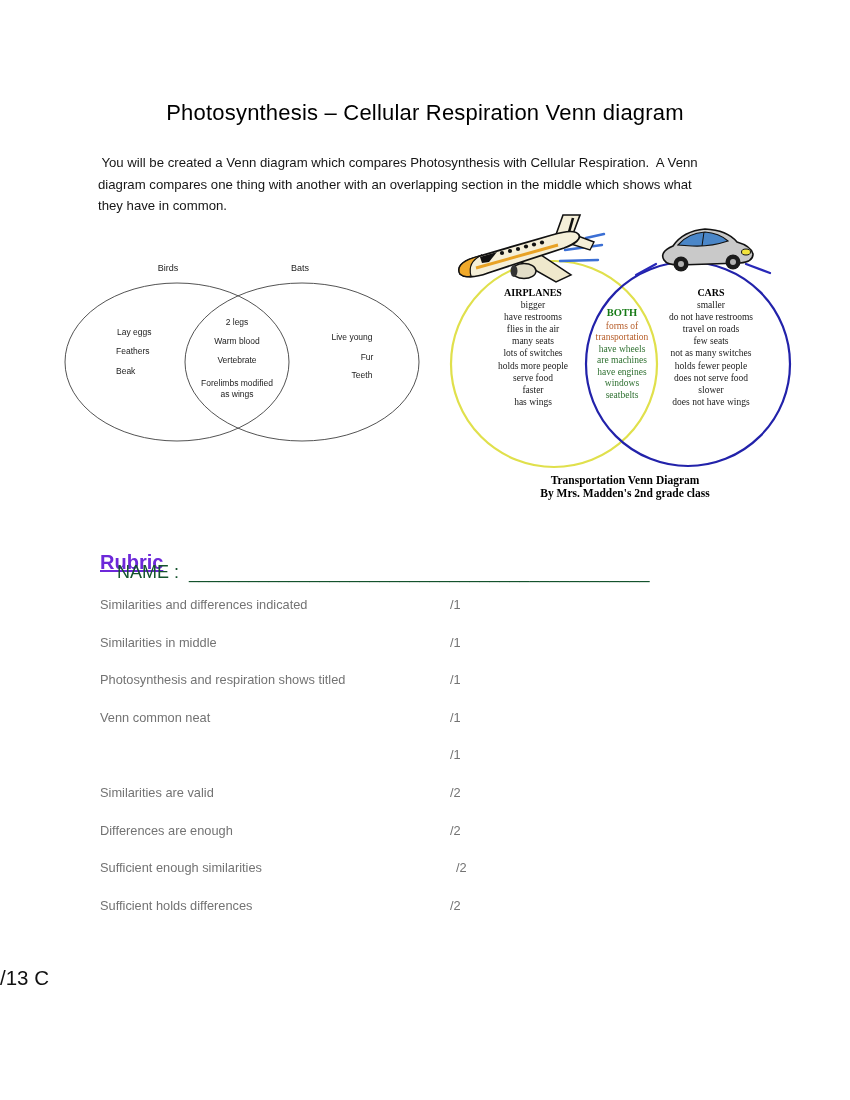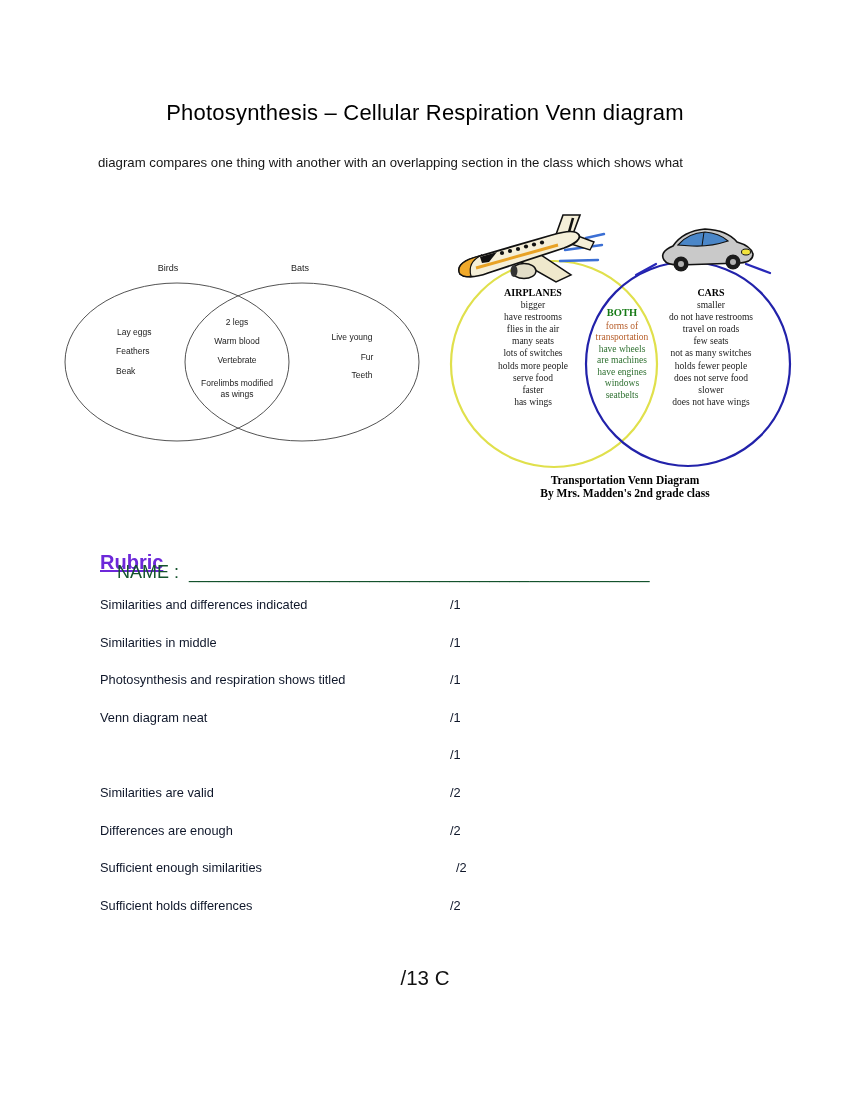--- a/index.html
+++ b/index.html
@@ -8,38 +8,40 @@
   .doc-title{position:absolute;top:100px;left:0;right:0;text-align:center;
              font-size:22px;color:#000;letter-spacing:0.2px;}
   .intro{position:absolute;top:152px;left:98px;font-size:13.2px;line-height:21.6px;color:#161616;}
   .intro div{white-space:pre;}
   .venn-left{position:absolute;left:55px;top:255px;}
   .venn-right{position:absolute;left:440px;top:208px;}
   .rubric-heading{position:absolute;left:100px;top:510px;font-size:20px;font-weight:bold;
                   text-decoration:underline;color:#6d28d9;margin-top:41px;}
   .name-line{position:absolute;left:117px;top:562px;font-size:18px;color:#14532d;white-space:pre;}
   .rubric-rows{position:absolute;left:100px;top:586px;width:380px;}
-  .rubric-row{position:relative;height:37.6px;line-height:37.6px;font-size:12.8px;color:#0f172a;}
+  .rubric-row{position:relative;height:37.6px;line-height:37.6px;font-size:12.8px;color:#737373;}
   .rubric-row .rscore{position:absolute;left:350px;top:0;}
   .rubric-row.nudge .rscore{left:356px;}
-  .total-score{position:absolute;left:0;right:0;top:966px;text-align:center;
+  .total-score{position:absolute;left:0;right:0;top:966px;text-align:left;
                font-size:20.5px;color:#111;}
   text{user-select:none;}
   .sans-small{font-family:"Liberation Sans",sans-serif;}
   .serif-venn{font-family:"Liberation Serif",serif;}
 </style>
 </head>
 <body>
 
 <div class="page">
 
   <div class="doc-title">Photosynthesis – Cellular Respiration Venn diagram</div>
 
   <div class="intro">
-    <div>diagram compares one thing with another with an overlapping section in the class which shows what</div>
+    <div> You will be created a Venn diagram which compares Photosynthesis with Cellular Respiration.  A Venn</div>
+    <div>diagram compares one thing with another with an overlapping section in the middle which shows what</div>
+    <div>they have in common.</div>
   </div>
 
   <svg class="venn-left" width="380" height="200" viewBox="0 0 380 200">
     <ellipse cx="122" cy="107" rx="112" ry="79" fill="none" stroke="#404040" stroke-width="0.9"></ellipse>
     <ellipse cx="247" cy="107" rx="117" ry="79" fill="none" stroke="#404040" stroke-width="0.9"></ellipse>
     <text class="sans-small" x="113" y="16" font-size="9" text-anchor="middle" fill="#222">Birds</text>
     <text class="sans-small" x="245" y="16" font-size="9" text-anchor="middle" fill="#222">Bats</text>
 
     <text class="sans-small" x="62" y="80" font-size="8.5" fill="#222">Lay eggs</text>
     <text class="sans-small" x="61" y="99" font-size="8.5" fill="#222">Feathers</text>
@@ -138,21 +140,21 @@
     </div>
     <div class="rubric-row">
       <span class="rlabel">Similarities in middle</span>
       <span class="rscore">/1</span>
     </div>
     <div class="rubric-row">
       <span class="rlabel">Photosynthesis and respiration shows titled</span>
       <span class="rscore">/1</span>
     </div>
     <div class="rubric-row">
-      <span class="rlabel">Venn diagram neat</span>
+      <span class="rlabel">Venn common neat</span>
       <span class="rscore">/1</span>
     </div>
     <div class="rubric-row">
       <span class="rscore">/1</span>
     </div>
     <div class="rubric-row">
       <span class="rlabel">Similarities are valid</span>
       <span class="rscore">/2</span>
     </div>
     <div class="rubric-row">

